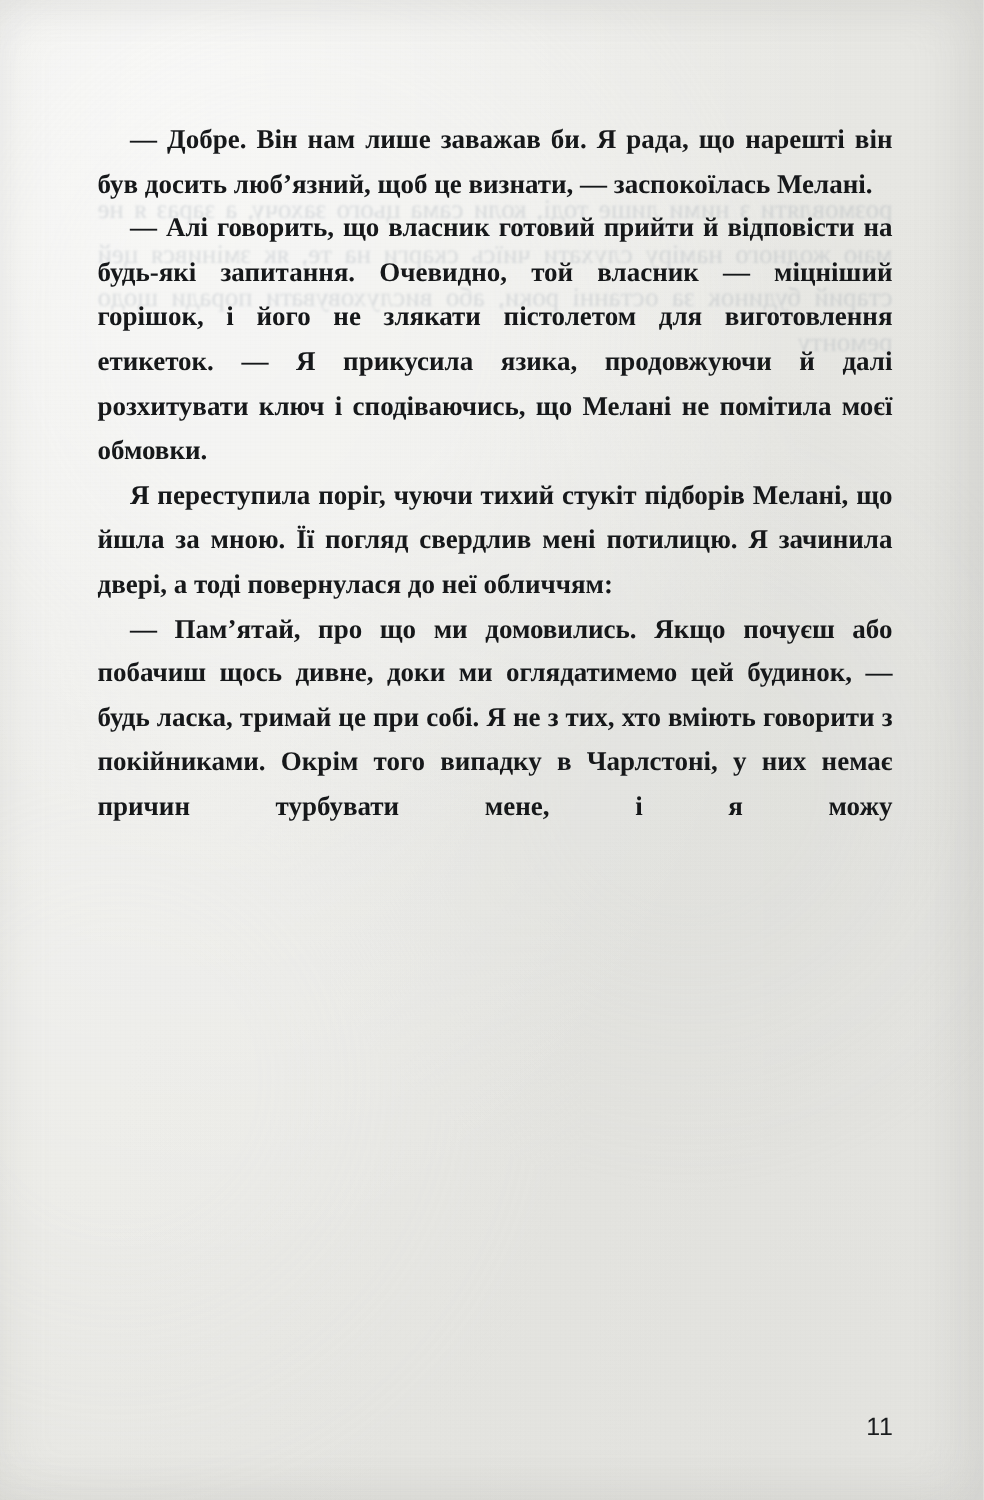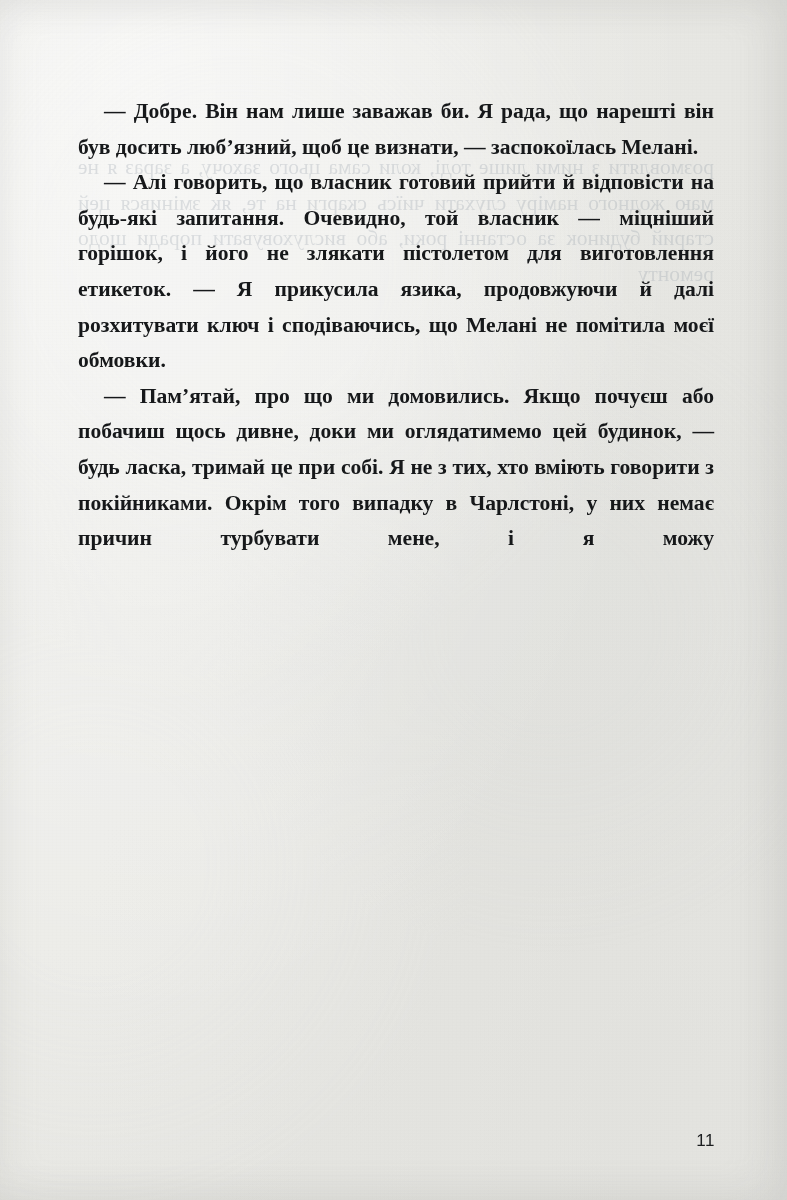--- a/index.html
+++ b/index.html
@@ -101,21 +101,21 @@
     display: inline-block;
     width: 100%;
   }
 
   
   .folio {
     position: absolute;
     right: 72px;
     top: 1131px;
     font-family: "Liberation Sans", "DejaVu Sans", sans-serif;
-    font-size: 17px;
+    font-size: 20px;
     letter-spacing: .6px;
     color: #1b1d1f;
   }
 
   
   .vignette {
     position: absolute;
     inset: 0;
     pointer-events: none;
     box-shadow:
@@ -129,19 +129,20 @@
 <div class="page">
 
   <div class="mottle"></div>
   <div class="grain"></div>
 
   <div class="showthrough">розмовляти з ними лише тоді, коли сама цього захочу, а зараз я не маю жодного наміру слухати чиїсь скарги на те, як змінився цей старий будинок за останні роки, або вислуховувати поради щодо ремонту</div>
 
   <div class="textblock">
     <p>— Добре. Він нам лише заважав би. Я рада, що нарешті він був досить люб’язний, щоб це визнати, — заспокоїлась Мелані.</p>
     <p>— Алі говорить, що власник готовий прийти й відповісти на будь-які запитання. Очевидно, той власник — міцніший горішок, і його не злякати пістолетом для виготовлення етикеток. — Я прикусила язика, продовжуючи й далі розхитувати ключ і сподіваючись, що Мелані не помітила моєї обмовки.</p>
+    <p>Я переступила поріг, чуючи тихий стукіт підборів Мелані, що йшла за мною. Її погляд свердлив мені потилицю. Я зачинила двері, а тоді повернулася до неї обличчям:</p>
     <p class="flush-last">— Пам’ятай, про що ми домовились. Якщо почуєш або побачиш щось дивне, доки ми оглядатимемо цей будинок, — будь ласка, тримай це при собі. Я не з тих, хто вміють говорити з покійниками. Окрім того випадку в Чарлстоні, у них немає причин турбувати мене, і я можу</p>
   </div>
 
   <div class="folio">11</div>
 
   <div class="vignette"></div>
 </div>
 
 </body></html>

